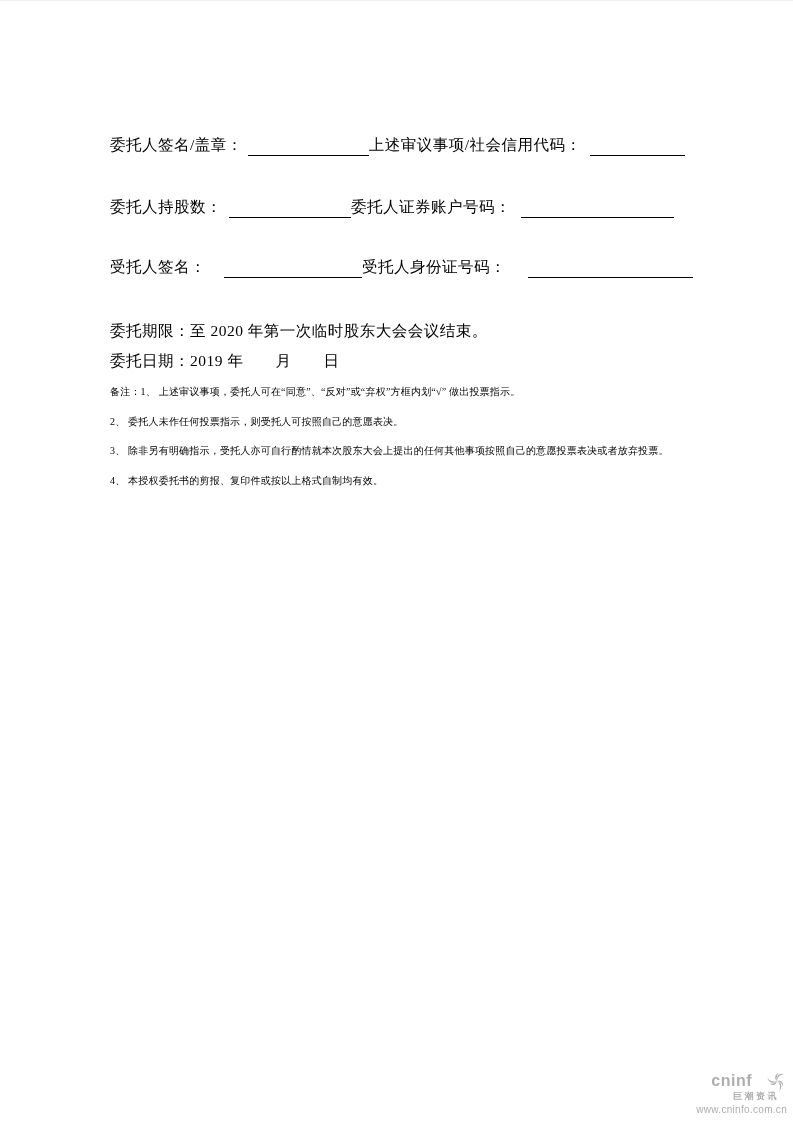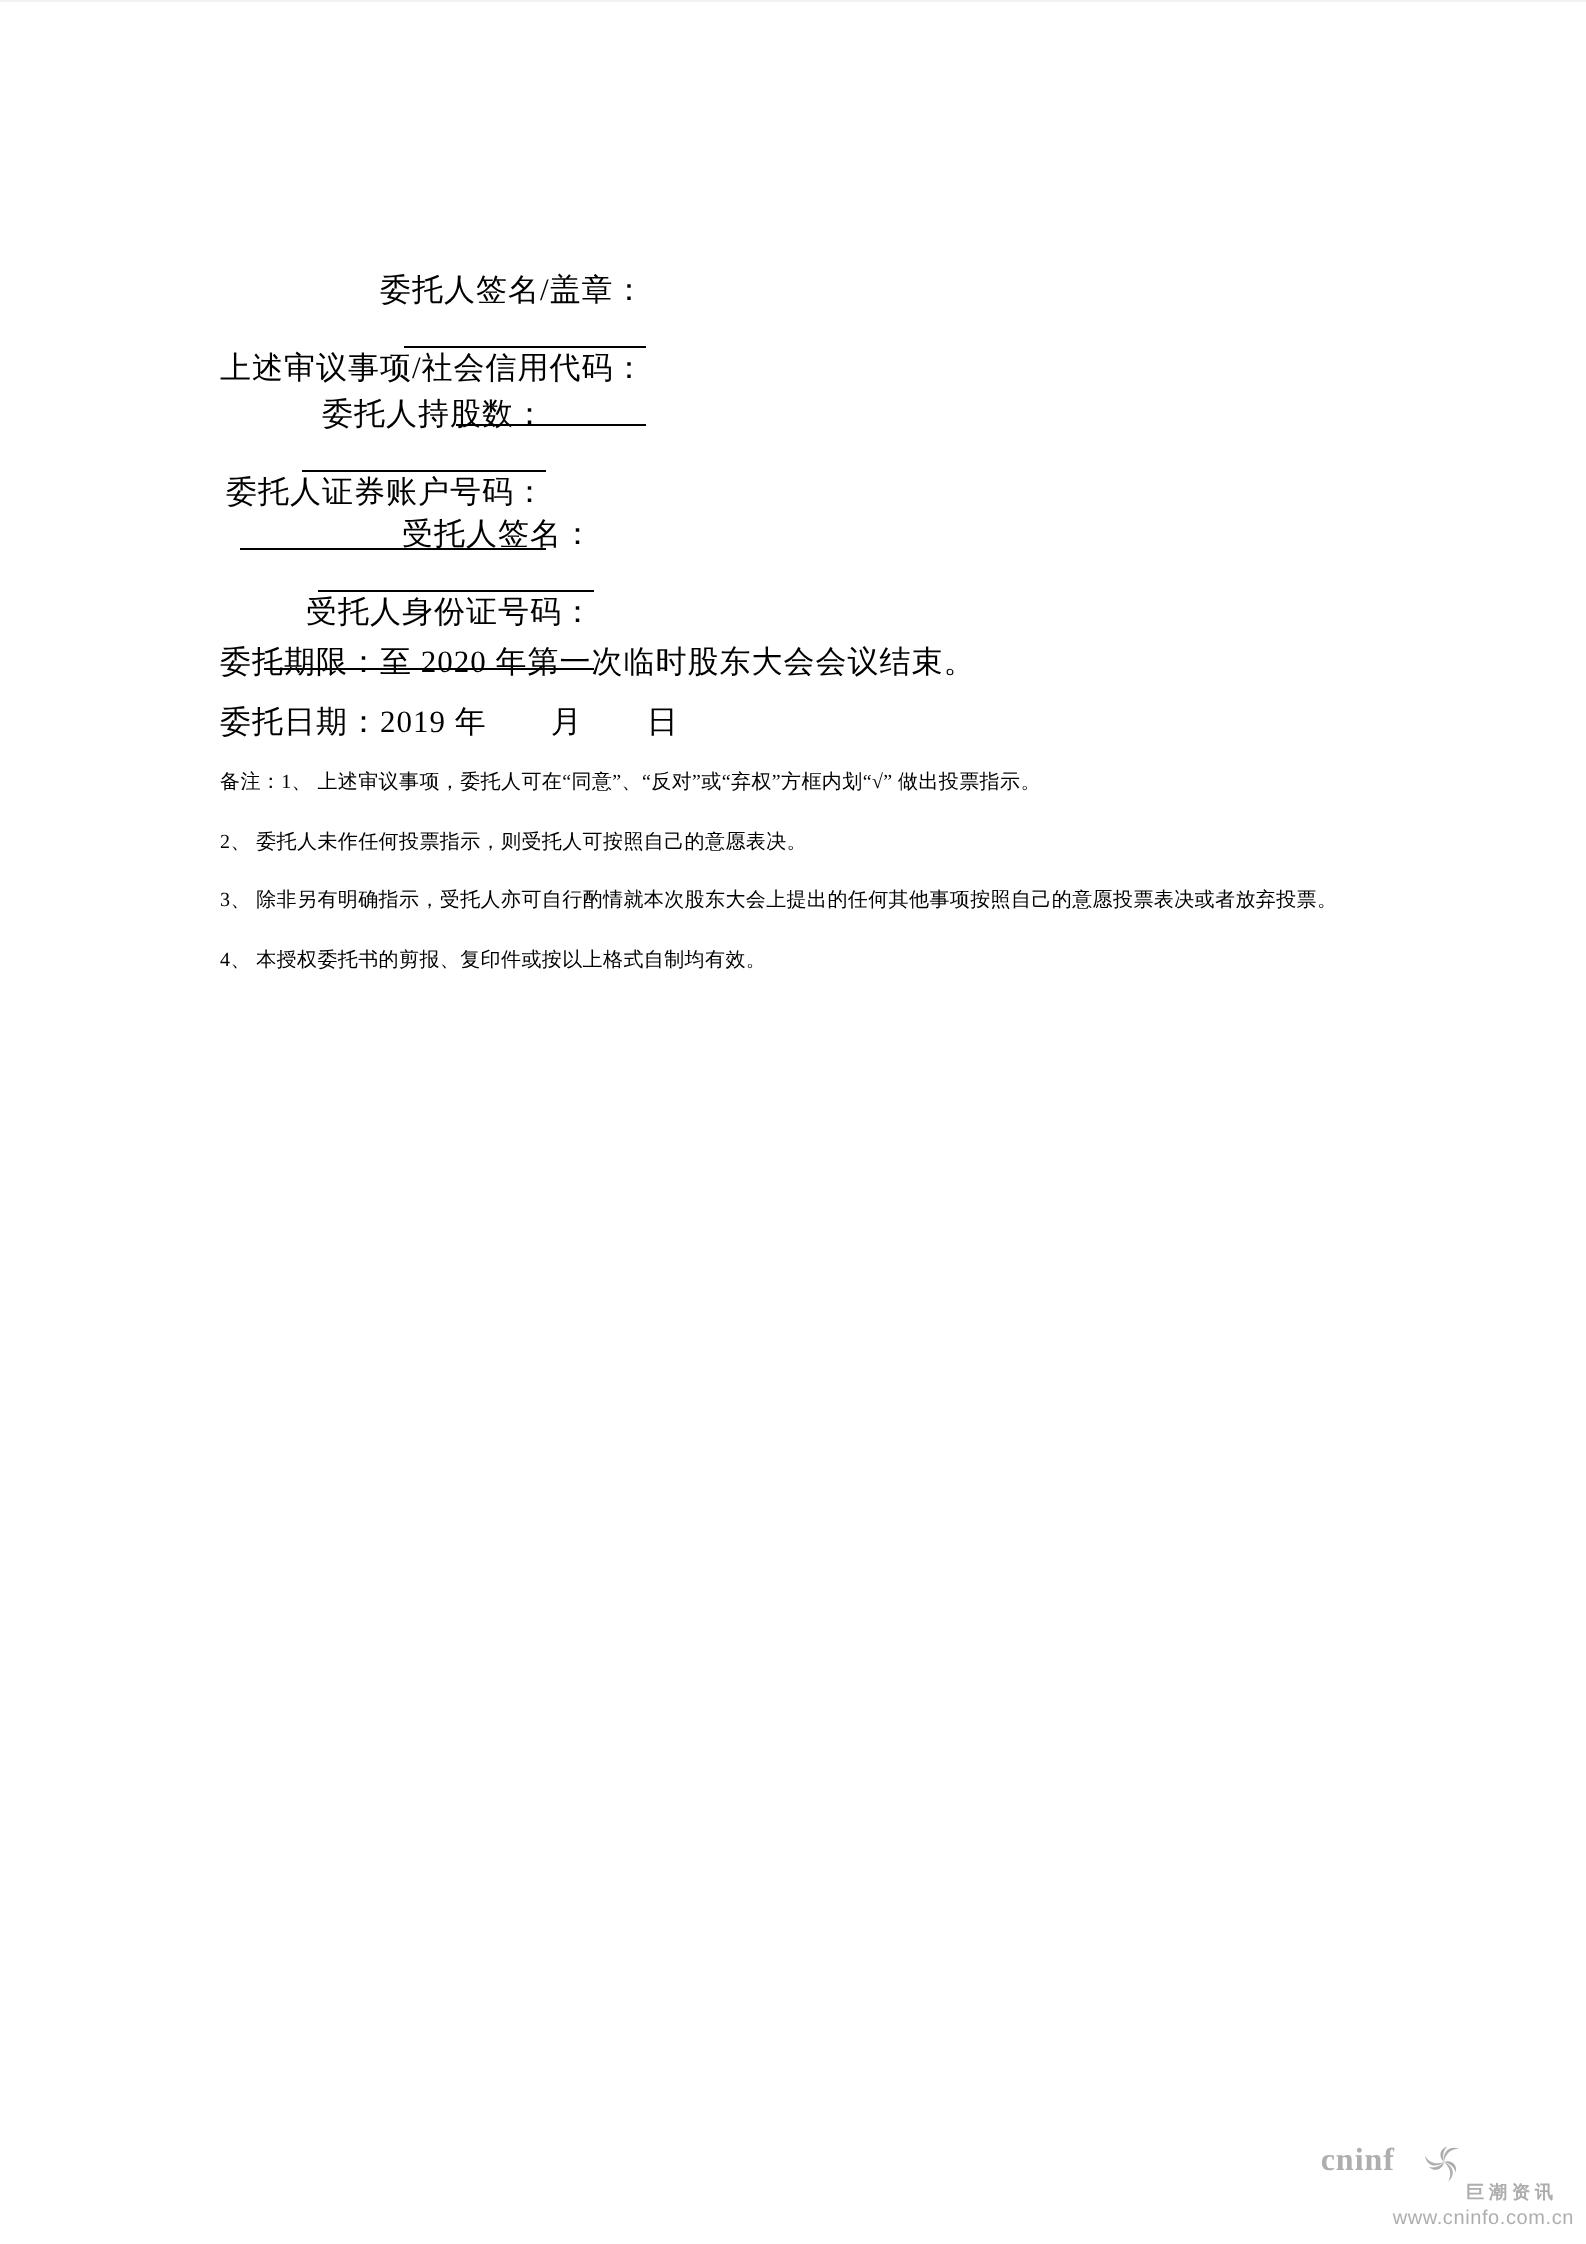--- a/index.html
+++ b/index.html
@@ -17,21 +17,20 @@
     color: #000000;
     font-size: 15.5px;
     border-top: 1px solid #f2f2f2;
   }
   .form-row {
     position: absolute;
     left: 110px;
     display: flex;
     align-items: flex-end;
     white-space: nowrap;
-    flex-direction: column;
   }
   .lbl {
     display: inline-block;
     letter-spacing: 0.5px;
   }
   .uline {
     display: inline-block;
     border-bottom: 1.6px solid #000000;
     height: 17px;
   }
@@ -59,22 +58,22 @@
     right: 6px;
     bottom: 8px;
     text-align: right;
     color: #aeaeae;
     font-family: "Liberation Sans", sans-serif;
     line-height: 1.1;
   }
   .wm-brand-row {
     display: flex;
     align-items: center;
+    justify-content: flex-end;
     gap: 15px;
-    font-family: Liberation Serif, serif;
   }
   .wm-brand {
     font-weight: bold;
     font-size: 16px;
     letter-spacing: 0.5px;
   }
   .wm-cn {
     font-size: 9px;
     letter-spacing: 2.5px;
     margin-top: 1px;

